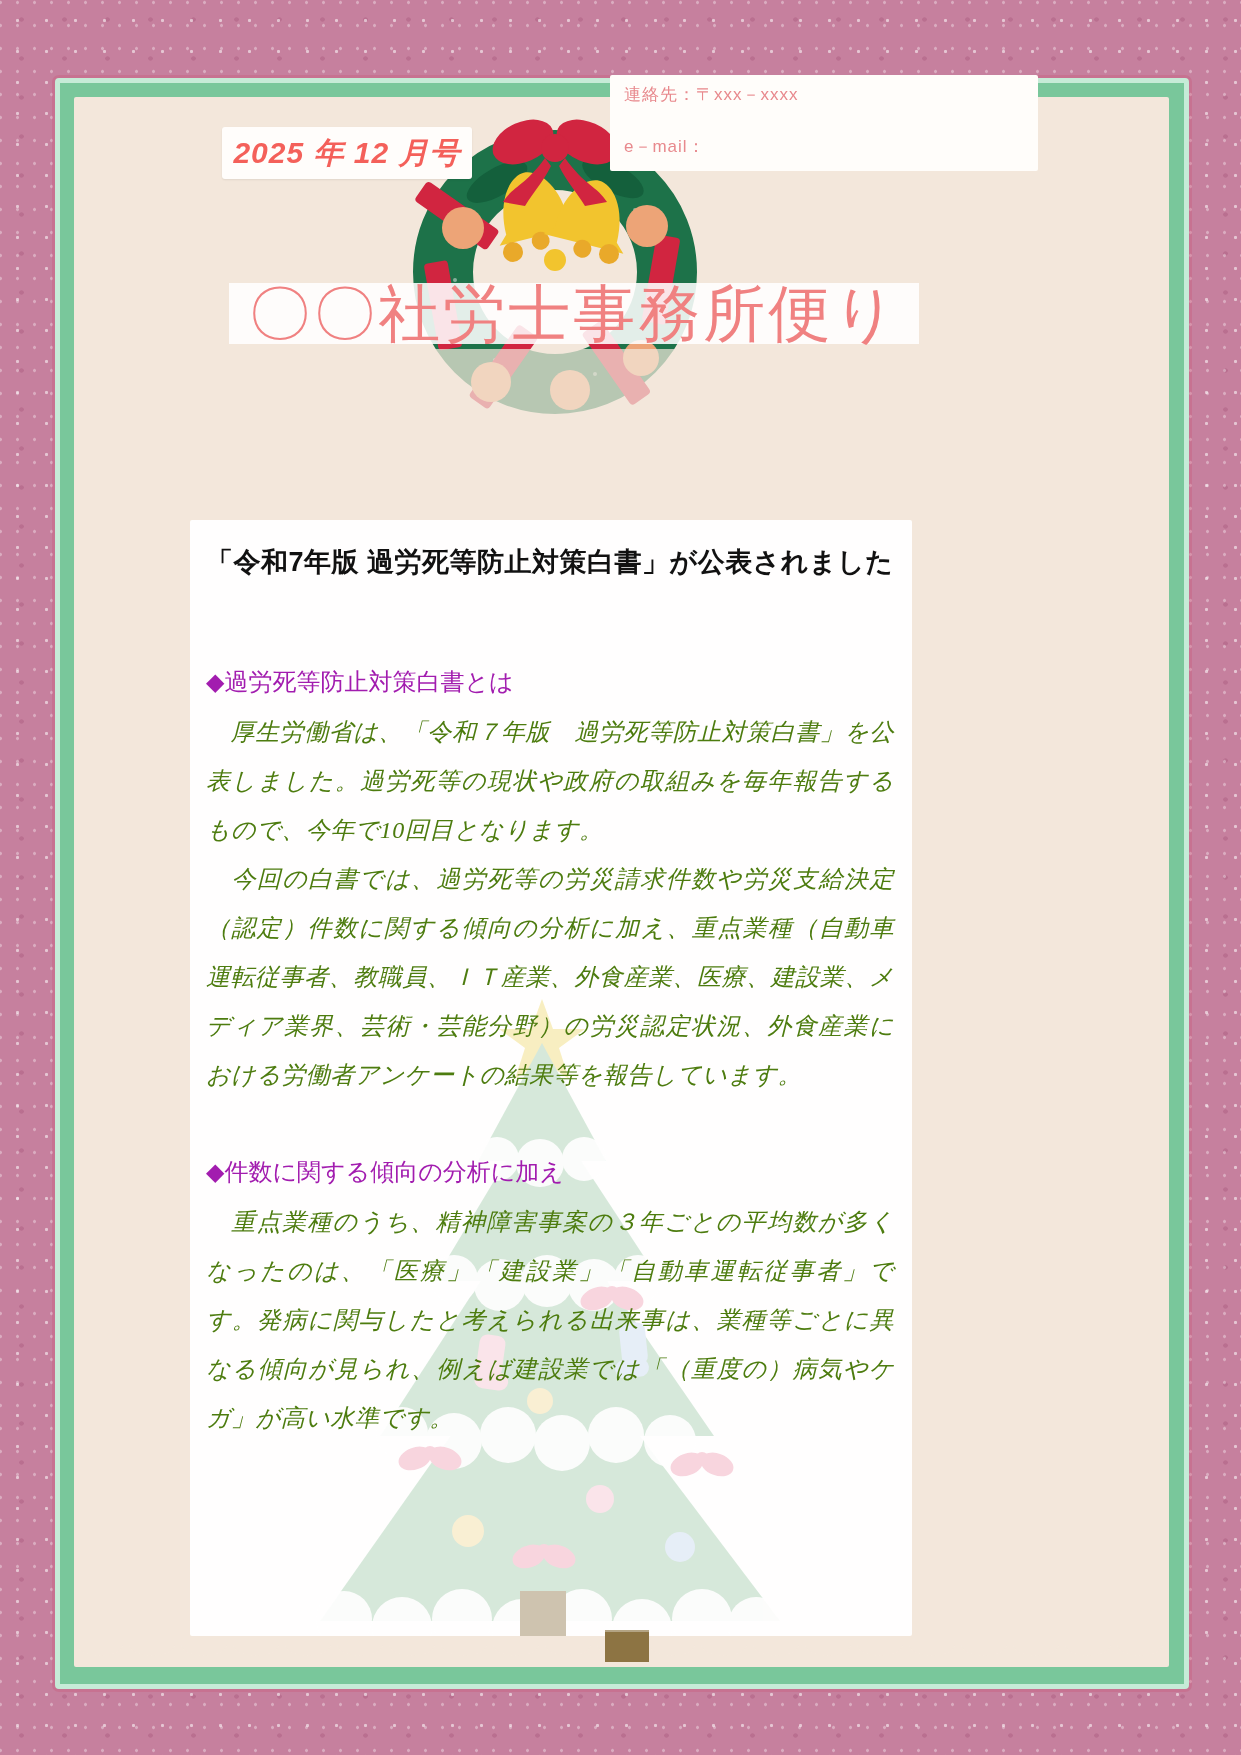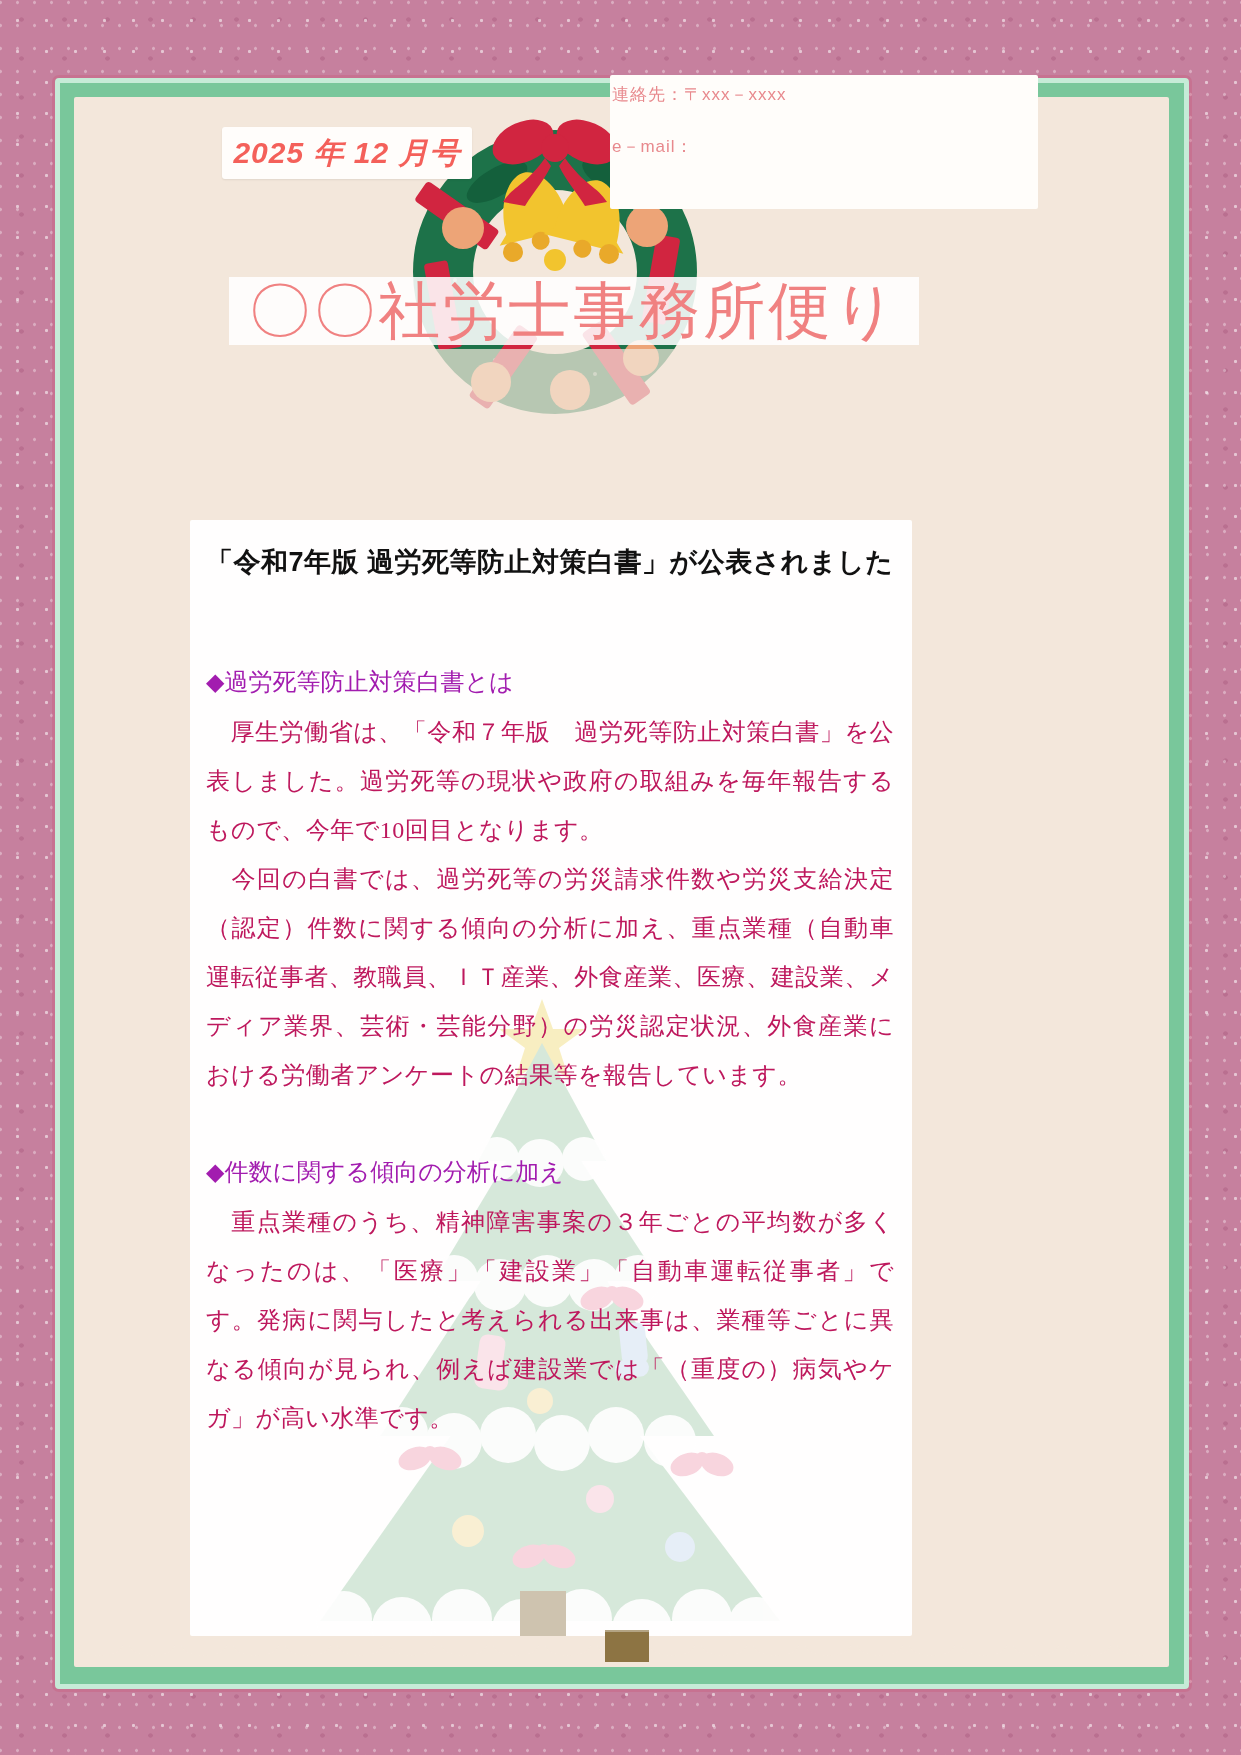--- a/index.html
+++ b/index.html
@@ -36,37 +36,37 @@
   .issue-label {
     position:absolute; left:222px; top:127px; width:250px; height:52px;
     background:#fffdfb; border-radius:3px; box-shadow:0 1px 2px rgba(0,0,0,.08);
     display:flex; align-items:center; justify-content:center;
     font-family:"Liberation Sans","DejaVu Sans",sans-serif;
     font-weight:bold; font-size:30px; color:#f4605a; letter-spacing:1px;font-style:italic;
   }
 
   
   .contact-box {
-    position:absolute; left:610px; top:75px; width:428px; height:134px;
-    background:#fffdfa; border-radius:2px; padding:9px 2px;
+    position:absolute; left:610px; top:75px; width:428px; height:96px;
+    background:#fffdfa; border-radius:2px; padding:9px 14px;
     font-family:"Liberation Sans","DejaVu Sans",sans-serif;
     font-size:17px; color:#e8898d; letter-spacing:1px; line-height:22px;
   }
   .contact-box .l1 { margin-bottom:30px; }
 
   
   .wreath { position:absolute; left:385px; top:90px; width:340px; height:350px; }
   .wreath-fade {
     position:absolute; left:382px; top:349px; width:348px; height:96px;
     background:rgba(243,231,219,.72);
   }
 
   
   .masthead {
-    position:absolute; left:229px; top:277px; width:690px; height:68px;
+    position:absolute; left:229px; top:283px; width:690px; height:61px;
     background:rgba(255,255,255,.88);
     display:flex; align-items:center; justify-content:center;
   }
   .masthead .title {
     font-family:"Liberation Serif","DejaVu Serif",serif;
     font-size:62px; color:#f08181; letter-spacing:3px; white-space:nowrap;
     line-height:68px;
   }
 
   
@@ -79,22 +79,23 @@
   .article-text { position:relative; z-index:1; }
 
   .article-heading {
     font-family:"Liberation Sans","DejaVu Sans",sans-serif;
     font-weight:bold; font-size:27px; color:#111; letter-spacing:.5px;
   }
   .section { margin-top:56px; }
   .section.first { margin-top:86px; }
   .section-title { font-size:24px; color:#a21caf; margin-bottom:10px; }
   .para {
-    font-size:24px; color:#be185d; line-height:49px; text-align:justify;
+    font-size:24px; color:#4d7c0f; line-height:49px; text-align:justify;
     letter-spacing:.5px;
+    font-style:italic;
   }
 
   .tree-trunk {
     position:absolute; left:605px; top:1630px; width:44px; height:32px;
     background:#8d7443; box-shadow:inset 0 2px 0 rgba(255,255,255,.35); z-index:3;
   }
 </style>
 </head>
 <body>
 

